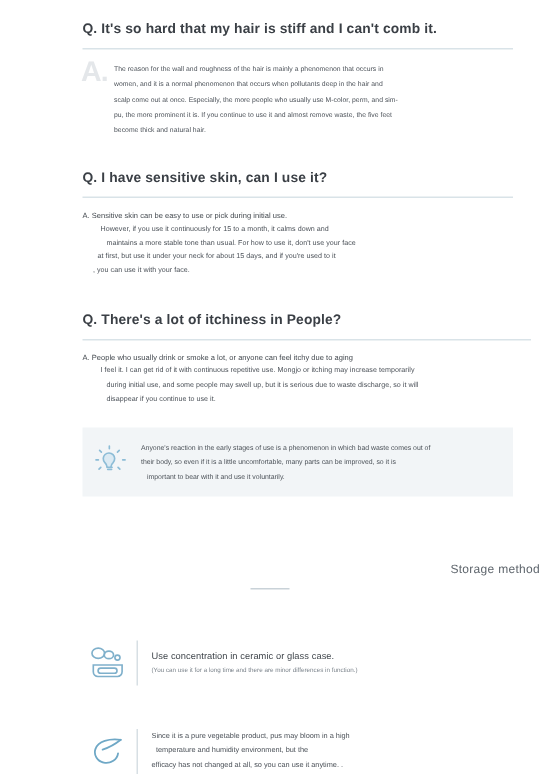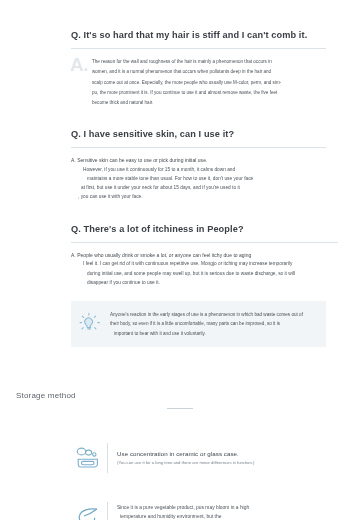--- a/index.html
+++ b/index.html
@@ -7,21 +7,21 @@
     width: 360px;
     height: 520px;
     background: #ffffff;
     font-family: "Liberation Sans", sans-serif;
     overflow: hidden;
   }
   .page {
     width: 360px;
     height: 520px;
     position: relative;
-    padding: 16px;
+    padding: 0;
   }
 
   
   .faq {
     margin: 0 0 0 0;
     padding: 0 18px 0 55px;
   }
   .faq-q {
     font-size: 9.2px;
     font-weight: bold;
@@ -99,21 +99,21 @@
   .tip-text {
     font-size: 4.6px;
     line-height: 2.0;
     color: #4b5158;
   }
   .tip-text .ln { display: block; }
 
   
   .storage-head {
     margin-top: 44px;
-    text-align: left;
+    text-align: right;
   }
   .storage-title {
     font-size: 8px;
     color: #5e656c;
     letter-spacing: 0.2px;
   }
   .storage-underline {
     width: 26px;
     height: 1.4px;
     background: #c9d2d8;

